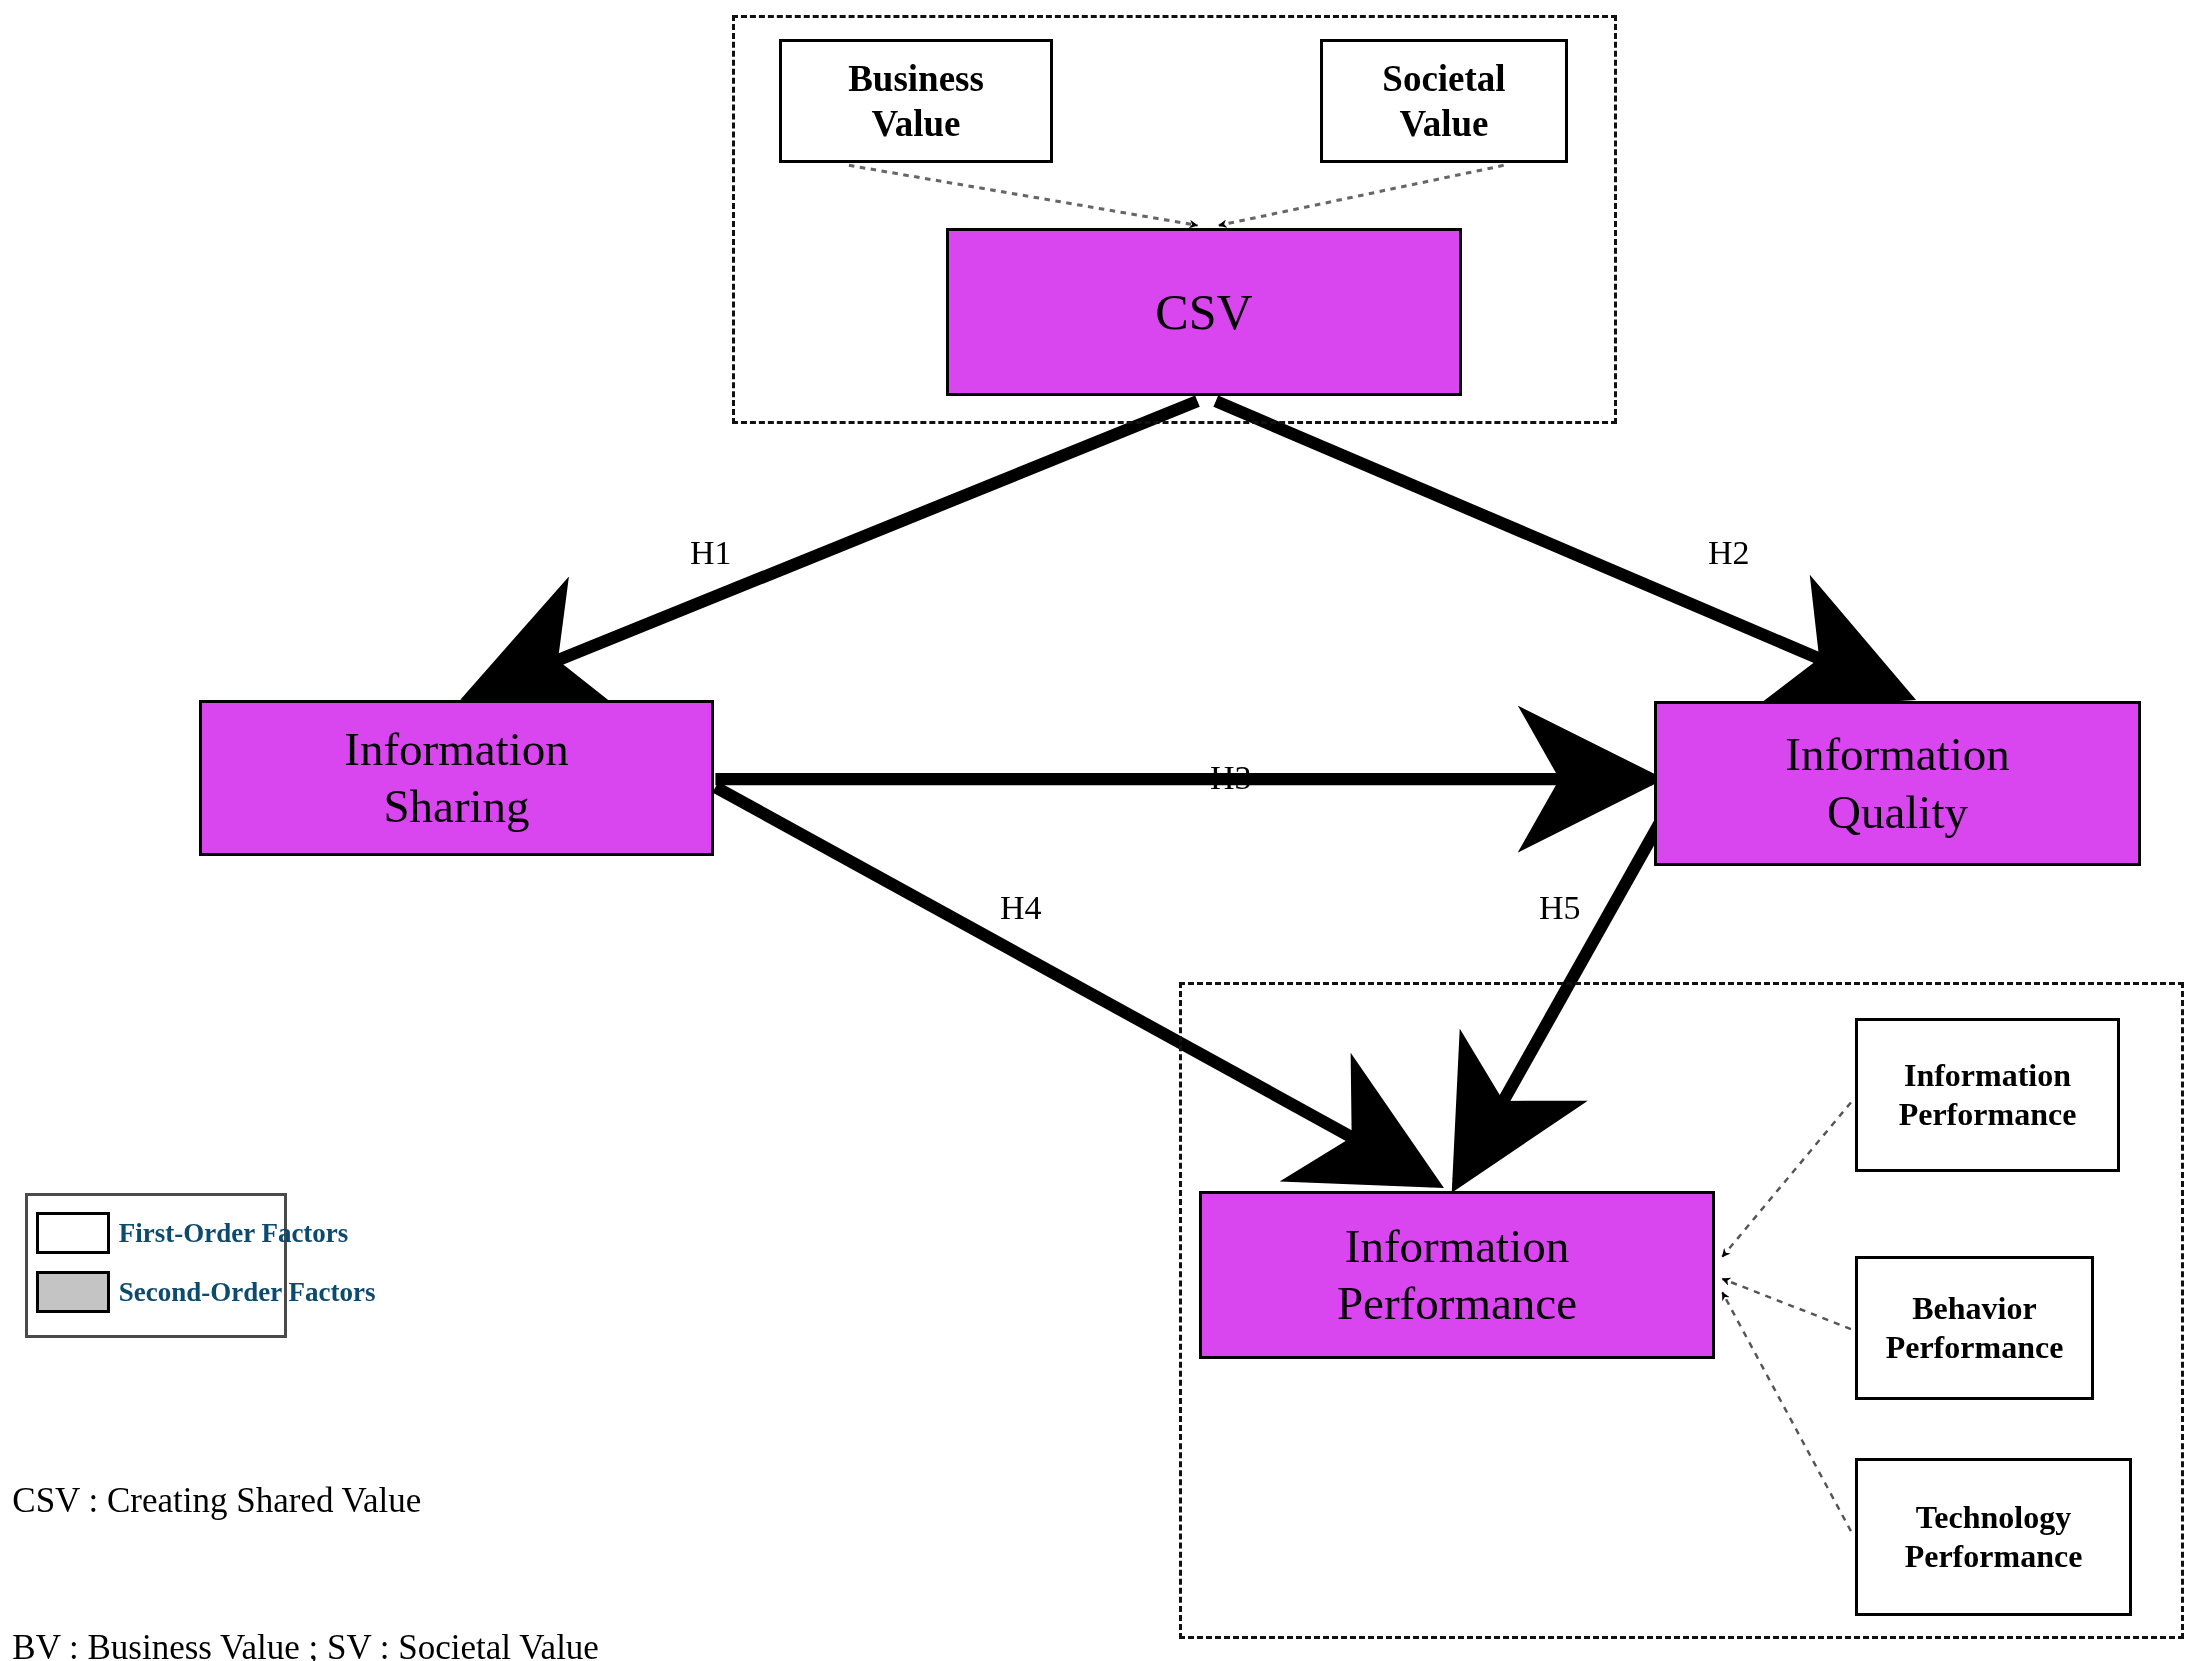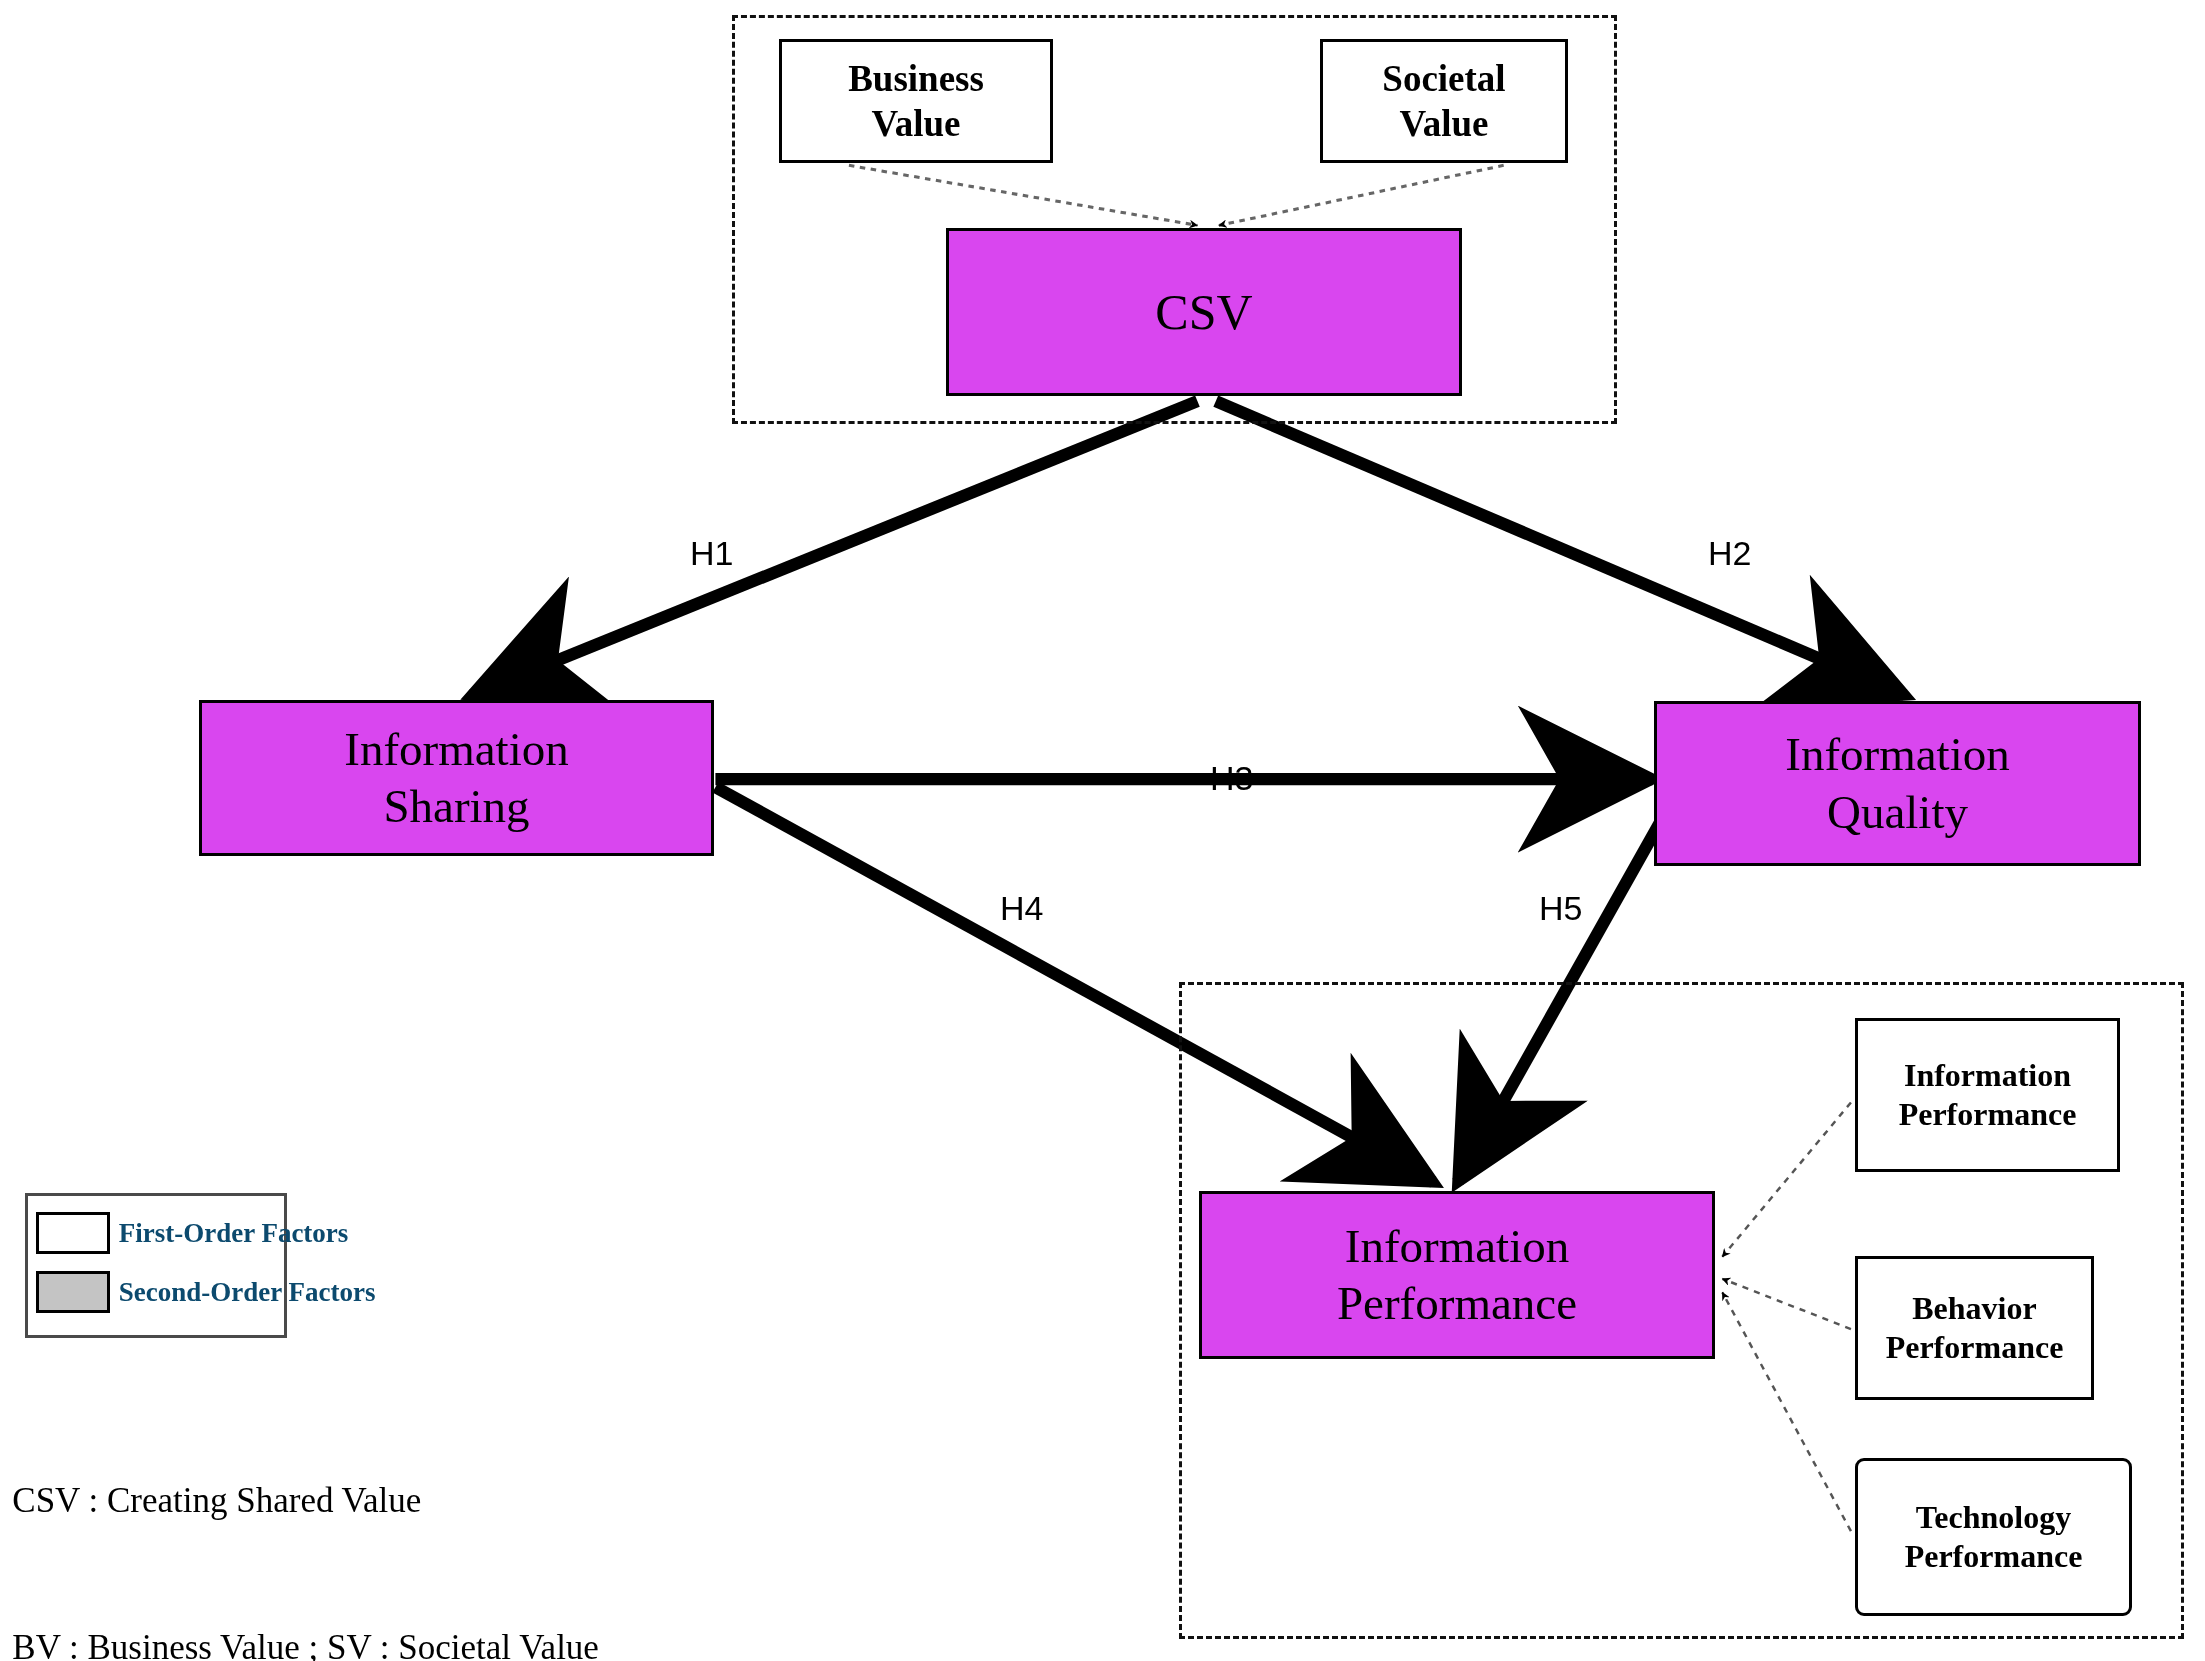--- a/index.html
+++ b/index.html
@@ -57,21 +57,21 @@
   
   .dashed-group {
     position: absolute;
     box-sizing: border-box;
     border: 3.1px dashed #111111;
     background: transparent;
   }
   
   .hyp {
     position: absolute;
-    font-family: Liberation Sans, sans-serif;
+    font-family: Liberation Serif, serif;
     font-size: 34px;
     color: #000;
     white-space: nowrap;
   }
   
   #legend {
     position: absolute;
     box-sizing: border-box;
     border: 3.7px solid #4a4a4a;
     background: #ffffff;
@@ -182,21 +182,21 @@
   <div class="node first-order" style="left:1855px; top:1018px; width:265px; height:154px; font-size:32px;">
     <span class="label">Information
 Performance</span>
   </div>
 
   <div class="node first-order" style="left:1855px; top:1256px; width:239px; height:144px; font-size:32px;">
     <span class="label">Behavior
 Performance</span>
   </div>
 
-  <div class="node first-order" style="left:1855px; top:1458px; width:277px; height:158px; font-size:32px;border-radius:9px;">
+  <div class="node first-order" style="left:1855px; top:1458px; width:277px; height:158px; font-size:32px;">
     <span class="label">Technology
 Performance</span>
   </div>
 
   <div class="hyp" style="left:690px; top:534px;">H1</div>
   <div class="hyp" style="left:1708px; top:534px;">H2</div>
   <div class="hyp" style="left:1210px; top:759px;">H3</div>
   <div class="hyp" style="left:1000px; top:889px;">H4</div>
   <div class="hyp" style="left:1539px; top:889px;">H5</div>
 

